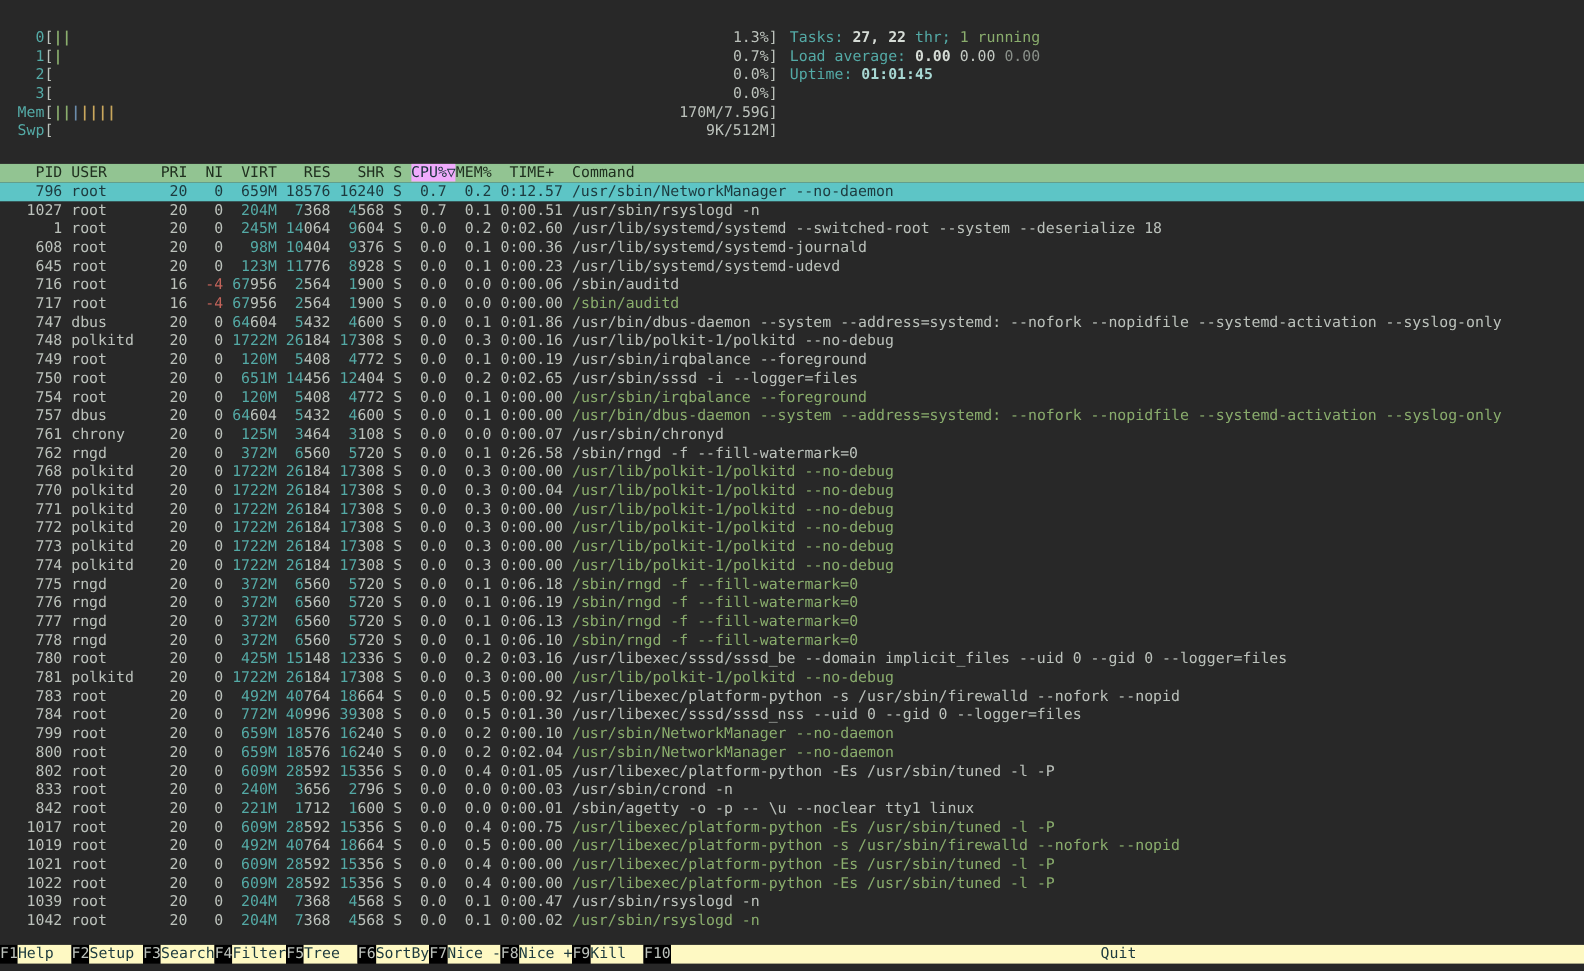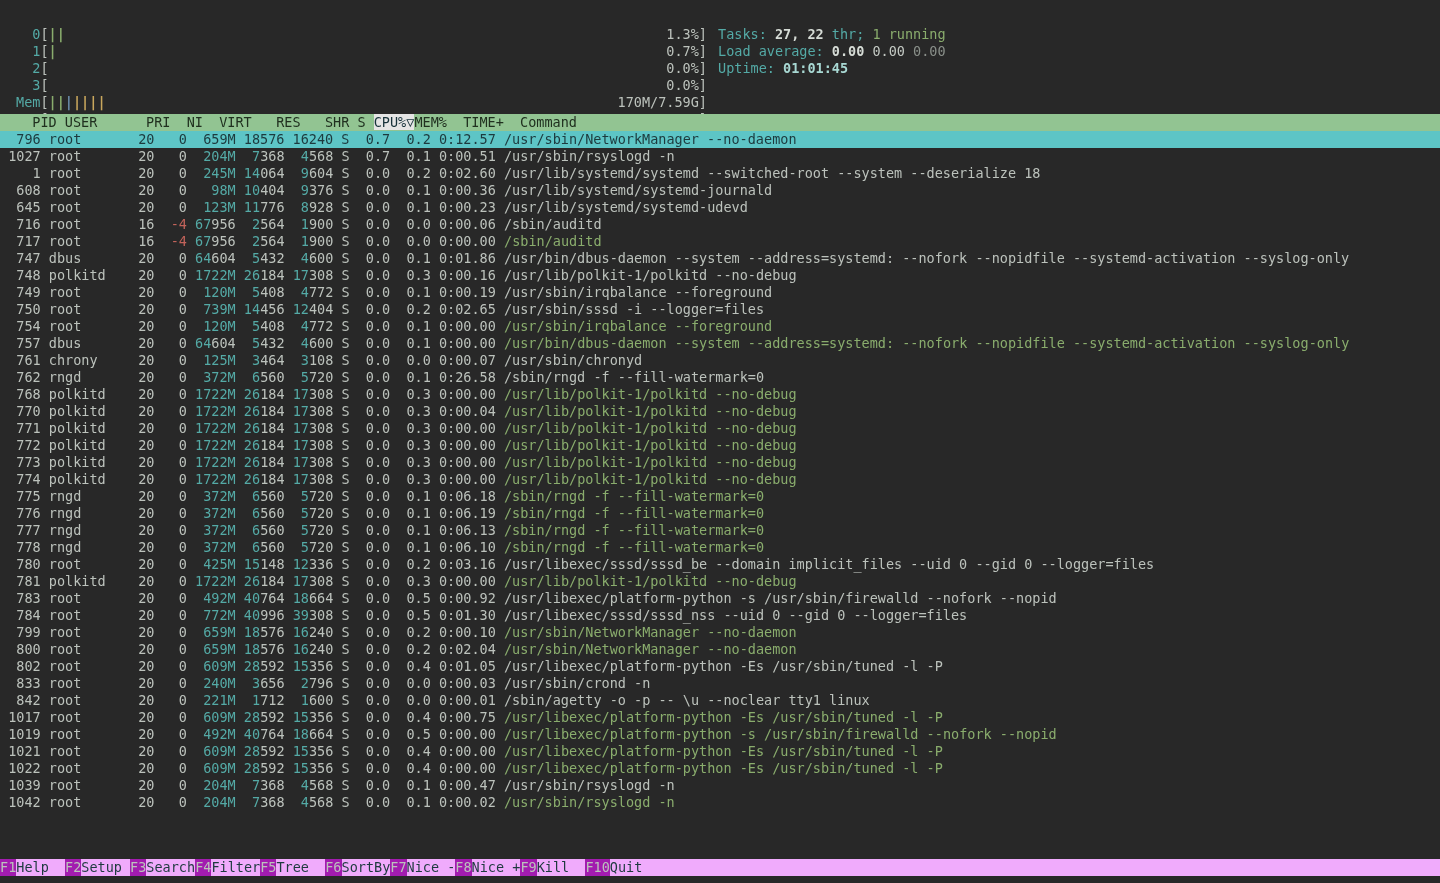--- a/index.html
+++ b/index.html
@@ -3,42 +3,42 @@
 <meta charset="utf-8">
 <style>
   html,body{margin:0;padding:0;background:#1f1f1f;}
   .screen{
     position:relative;width:1440px;height:883px;overflow:hidden;
     background:#282828;color:#bcc2bc;
     font-family:"DejaVu Sans Mono",monospace;
     font-size:13.5px;line-height:17px;
   }
   .line{white-space:pre;height:17px;}
-  .topbar{position:relative;height:114px;}
+  .topbar{position:relative;height:149px;}
   .meters-left{position:absolute;left:16px;top:26px;}
   .summary{position:absolute;left:718px;top:26px;}
   .c-gray{color:#bcc2bc;}
   .c-teal{color:#54aaa6;}
   .c-green{color:#8aad6d;}
   .c-red{color:#c2635a;}
   .c-yellow{color:#c9a75d;}
   .c-blue{color:#6b8cab;}
   .c-bright{color:#d6dcd6;font-weight:bold;text-align:center;}
   .c-mid{color:#c4cac4;}
   .c-dim{color:#8a908a;}
   .c-upt{color:#a8d8d3;font-weight:bold;}
   .bar{font-weight:bold;}
   .table{position:relative;}
   .thead{background:#92c492;color:#20301f;white-space:pre;height:17px;padding-left:16px;}
-  .thead .sortcol{background:#e5e5e5;color:#17323a;}
-  .row{white-space:pre;height:17px;padding-left:0;}
+  .thead .sortcol{background:#f0abfc;color:#17323a;}
+  .row{white-space:pre;height:17px;padding-left:16px;}
   .row.selected{background:#5dc5c6;color:#1d3a3e;}
   .footer{position:absolute;left:0;bottom:7px;width:1440px;height:17px;display:flex;white-space:pre;}
-  .fkey{color:#bcc2bc;background:#a21caf;}
-  .flabel{background:#f0abfc;color:#1d3a3e;}
+  .fkey{color:#bcc2bc;background:#000000;}
+  .flabel{background:#fef9c3;color:#1d3a3e;text-align:center;}
   .flabel.fill{flex:1;}
 </style>
 </head>
 <body>
 
 <div class="screen">
 
   <div class="topbar">
     <div class="meters-left" id="meters">
         <div class="line"><span class="c-teal">  0</span><span class="c-gray">[</span><span class="bar c-green">|</span><span class="bar c-green">|</span>                                                                          <span class="c-gray">1.3%]</span></div>
@@ -61,21 +61,21 @@
         <div class="row selected">  796 root       20   0  659M 18576 16240 S  0.7  0.2 0:12.57 /usr/sbin/NetworkManager --no-daemon</div>
         <div class="row"> 1027 root       20   0<span class="c-teal">  204M</span>  <span class="c-teal">7</span>368  <span class="c-teal">4</span>568 S  0.7  0.1 0:00.51 /usr/sbin/rsyslogd -n</div>
         <div class="row">    1 root       20   0<span class="c-teal">  245M</span> <span class="c-teal">14</span>064  <span class="c-teal">9</span>604 S  0.0  0.2 0:02.60 /usr/lib/systemd/systemd --switched-root --system --deserialize 18</div>
         <div class="row">  608 root       20   0<span class="c-teal">   98M</span> <span class="c-teal">10</span>404  <span class="c-teal">9</span>376 S  0.0  0.1 0:00.36 /usr/lib/systemd/systemd-journald</div>
         <div class="row">  645 root       20   0<span class="c-teal">  123M</span> <span class="c-teal">11</span>776  <span class="c-teal">8</span>928 S  0.0  0.1 0:00.23 /usr/lib/systemd/systemd-udevd</div>
         <div class="row">  716 root       16<span class="c-red">  -4</span> <span class="c-teal">67</span>956  <span class="c-teal">2</span>564  <span class="c-teal">1</span>900 S  0.0  0.0 0:00.06 /sbin/auditd</div>
         <div class="row">  717 root       16<span class="c-red">  -4</span> <span class="c-teal">67</span>956  <span class="c-teal">2</span>564  <span class="c-teal">1</span>900 S  0.0  0.0 0:00.00 <span class="c-green">/sbin/auditd</span></div>
         <div class="row">  747 dbus       20   0 <span class="c-teal">64</span>604  <span class="c-teal">5</span>432  <span class="c-teal">4</span>600 S  0.0  0.1 0:01.86 /usr/bin/dbus-daemon --system --address=systemd: --nofork --nopidfile --systemd-activation --syslog-only</div>
         <div class="row">  748 polkitd    20   0<span class="c-teal"> 1722M</span> <span class="c-teal">26</span>184 <span class="c-teal">17</span>308 S  0.0  0.3 0:00.16 /usr/lib/polkit-1/polkitd --no-debug</div>
         <div class="row">  749 root       20   0<span class="c-teal">  120M</span>  <span class="c-teal">5</span>408  <span class="c-teal">4</span>772 S  0.0  0.1 0:00.19 /usr/sbin/irqbalance --foreground</div>
-        <div class="row">  750 root       20   0<span class="c-teal">  739M</span> <span class="c-teal">14</span>456 <span class="c-teal">12</span>404 S  0.0  0.2 0:02.65 /usr/sbin/sssd -i --logger=files</div>
+        <div class="row">  750 root       20   0<span class="c-teal">  651M</span> <span class="c-teal">14</span>456 <span class="c-teal">12</span>404 S  0.0  0.2 0:02.65 /usr/sbin/sssd -i --logger=files</div>
         <div class="row">  754 root       20   0<span class="c-teal">  120M</span>  <span class="c-teal">5</span>408  <span class="c-teal">4</span>772 S  0.0  0.1 0:00.00 <span class="c-green">/usr/sbin/irqbalance --foreground</span></div>
         <div class="row">  757 dbus       20   0 <span class="c-teal">64</span>604  <span class="c-teal">5</span>432  <span class="c-teal">4</span>600 S  0.0  0.1 0:00.00 <span class="c-green">/usr/bin/dbus-daemon --system --address=systemd: --nofork --nopidfile --systemd-activation --syslog-only</span></div>
         <div class="row">  761 chrony     20   0<span class="c-teal">  125M</span>  <span class="c-teal">3</span>464  <span class="c-teal">3</span>108 S  0.0  0.0 0:00.07 /usr/sbin/chronyd</div>
         <div class="row">  762 rngd       20   0<span class="c-teal">  372M</span>  <span class="c-teal">6</span>560  <span class="c-teal">5</span>720 S  0.0  0.1 0:26.58 /sbin/rngd -f --fill-watermark=0</div>
         <div class="row">  768 polkitd    20   0<span class="c-teal"> 1722M</span> <span class="c-teal">26</span>184 <span class="c-teal">17</span>308 S  0.0  0.3 0:00.00 <span class="c-green">/usr/lib/polkit-1/polkitd --no-debug</span></div>
         <div class="row">  770 polkitd    20   0<span class="c-teal"> 1722M</span> <span class="c-teal">26</span>184 <span class="c-teal">17</span>308 S  0.0  0.3 0:00.04 <span class="c-green">/usr/lib/polkit-1/polkitd --no-debug</span></div>
         <div class="row">  771 polkitd    20   0<span class="c-teal"> 1722M</span> <span class="c-teal">26</span>184 <span class="c-teal">17</span>308 S  0.0  0.3 0:00.00 <span class="c-green">/usr/lib/polkit-1/polkitd --no-debug</span></div>
         <div class="row">  772 polkitd    20   0<span class="c-teal"> 1722M</span> <span class="c-teal">26</span>184 <span class="c-teal">17</span>308 S  0.0  0.3 0:00.00 <span class="c-green">/usr/lib/polkit-1/polkitd --no-debug</span></div>
         <div class="row">  773 polkitd    20   0<span class="c-teal"> 1722M</span> <span class="c-teal">26</span>184 <span class="c-teal">17</span>308 S  0.0  0.3 0:00.00 <span class="c-green">/usr/lib/polkit-1/polkitd --no-debug</span></div>
         <div class="row">  774 polkitd    20   0<span class="c-teal"> 1722M</span> <span class="c-teal">26</span>184 <span class="c-teal">17</span>308 S  0.0  0.3 0:00.00 <span class="c-green">/usr/lib/polkit-1/polkitd --no-debug</span></div>

